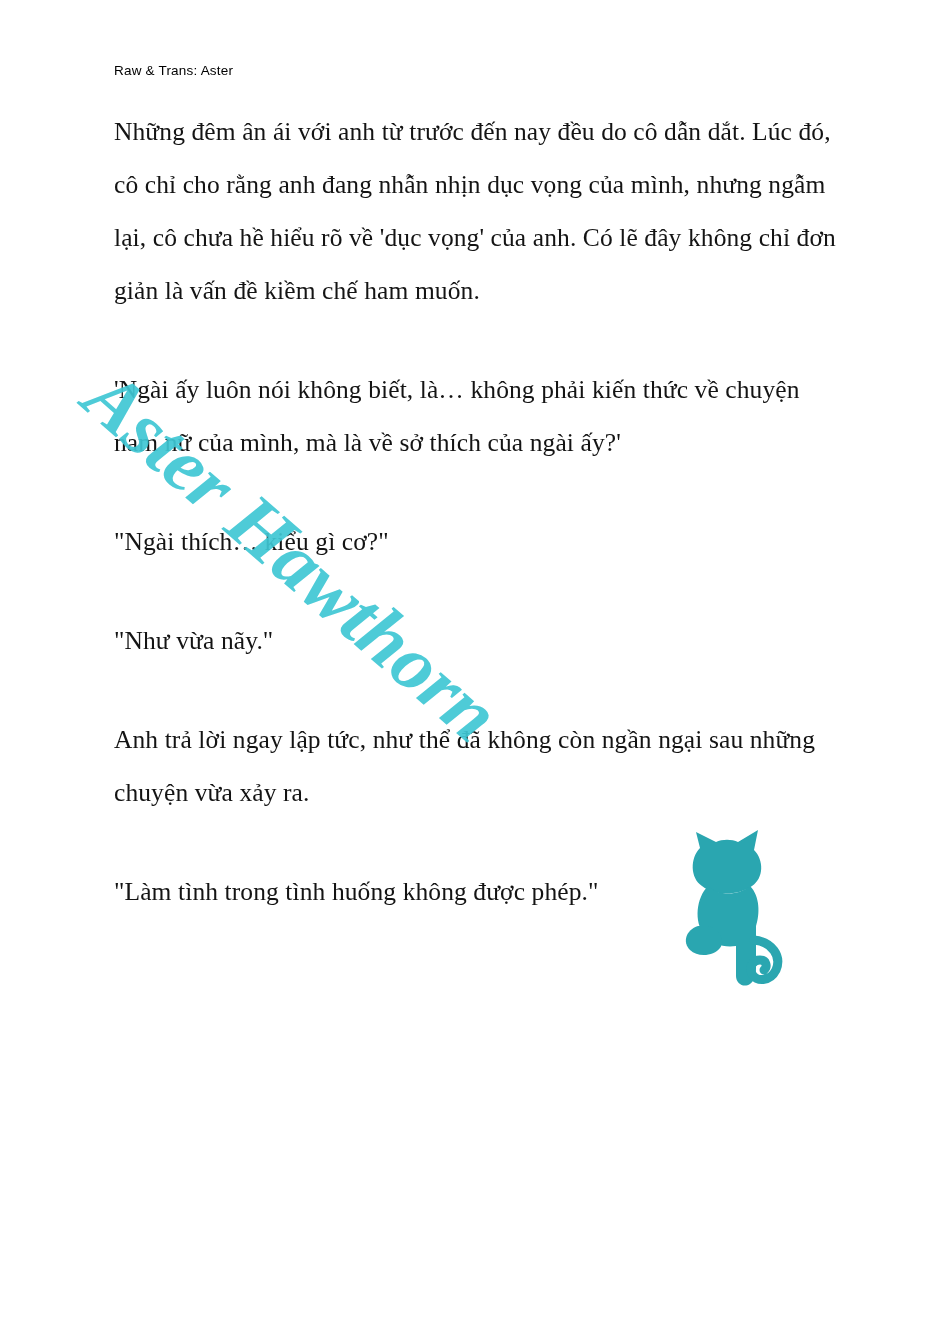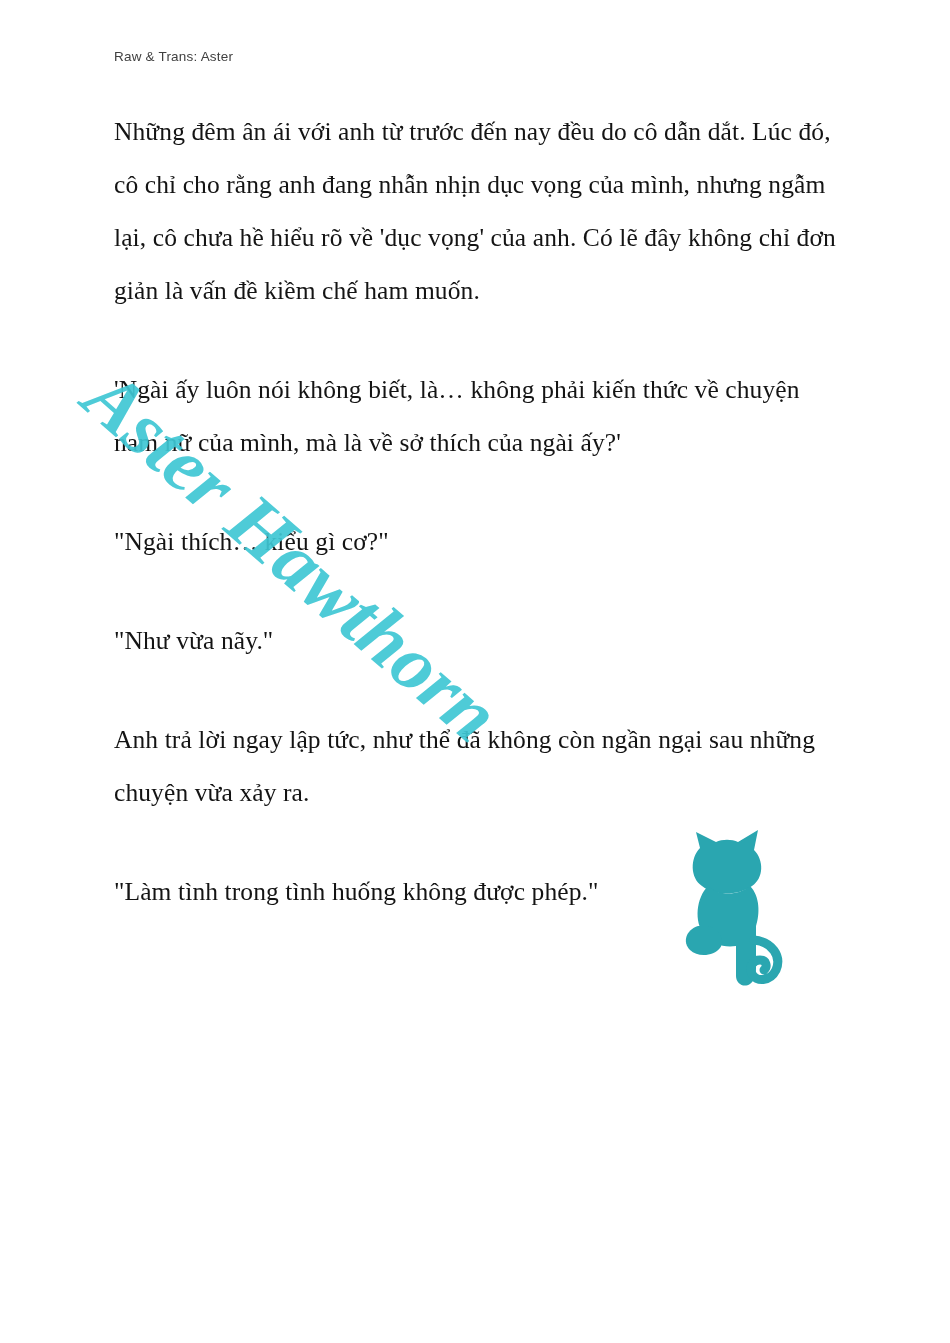--- a/index.html
+++ b/index.html
@@ -15,24 +15,24 @@
     position: relative;
     width: 950px;
     height: 1343px;
     background: #ffffff;
     overflow: hidden;
     box-sizing: border-box;
   }
   .credit {
     position: absolute;
     left: 114px;
-    top: 49px;
+    top: 63px;
     font-family: "Liberation Sans", sans-serif;
     font-size: 13.5px;
-    color: #404040;
+    color: #000000;
     letter-spacing: 0.2px;
     white-space: nowrap;
   }
   .content {
     position: absolute;
     left: 114px;
     top: 105px;
     width: 722px;
   }
   .para {

